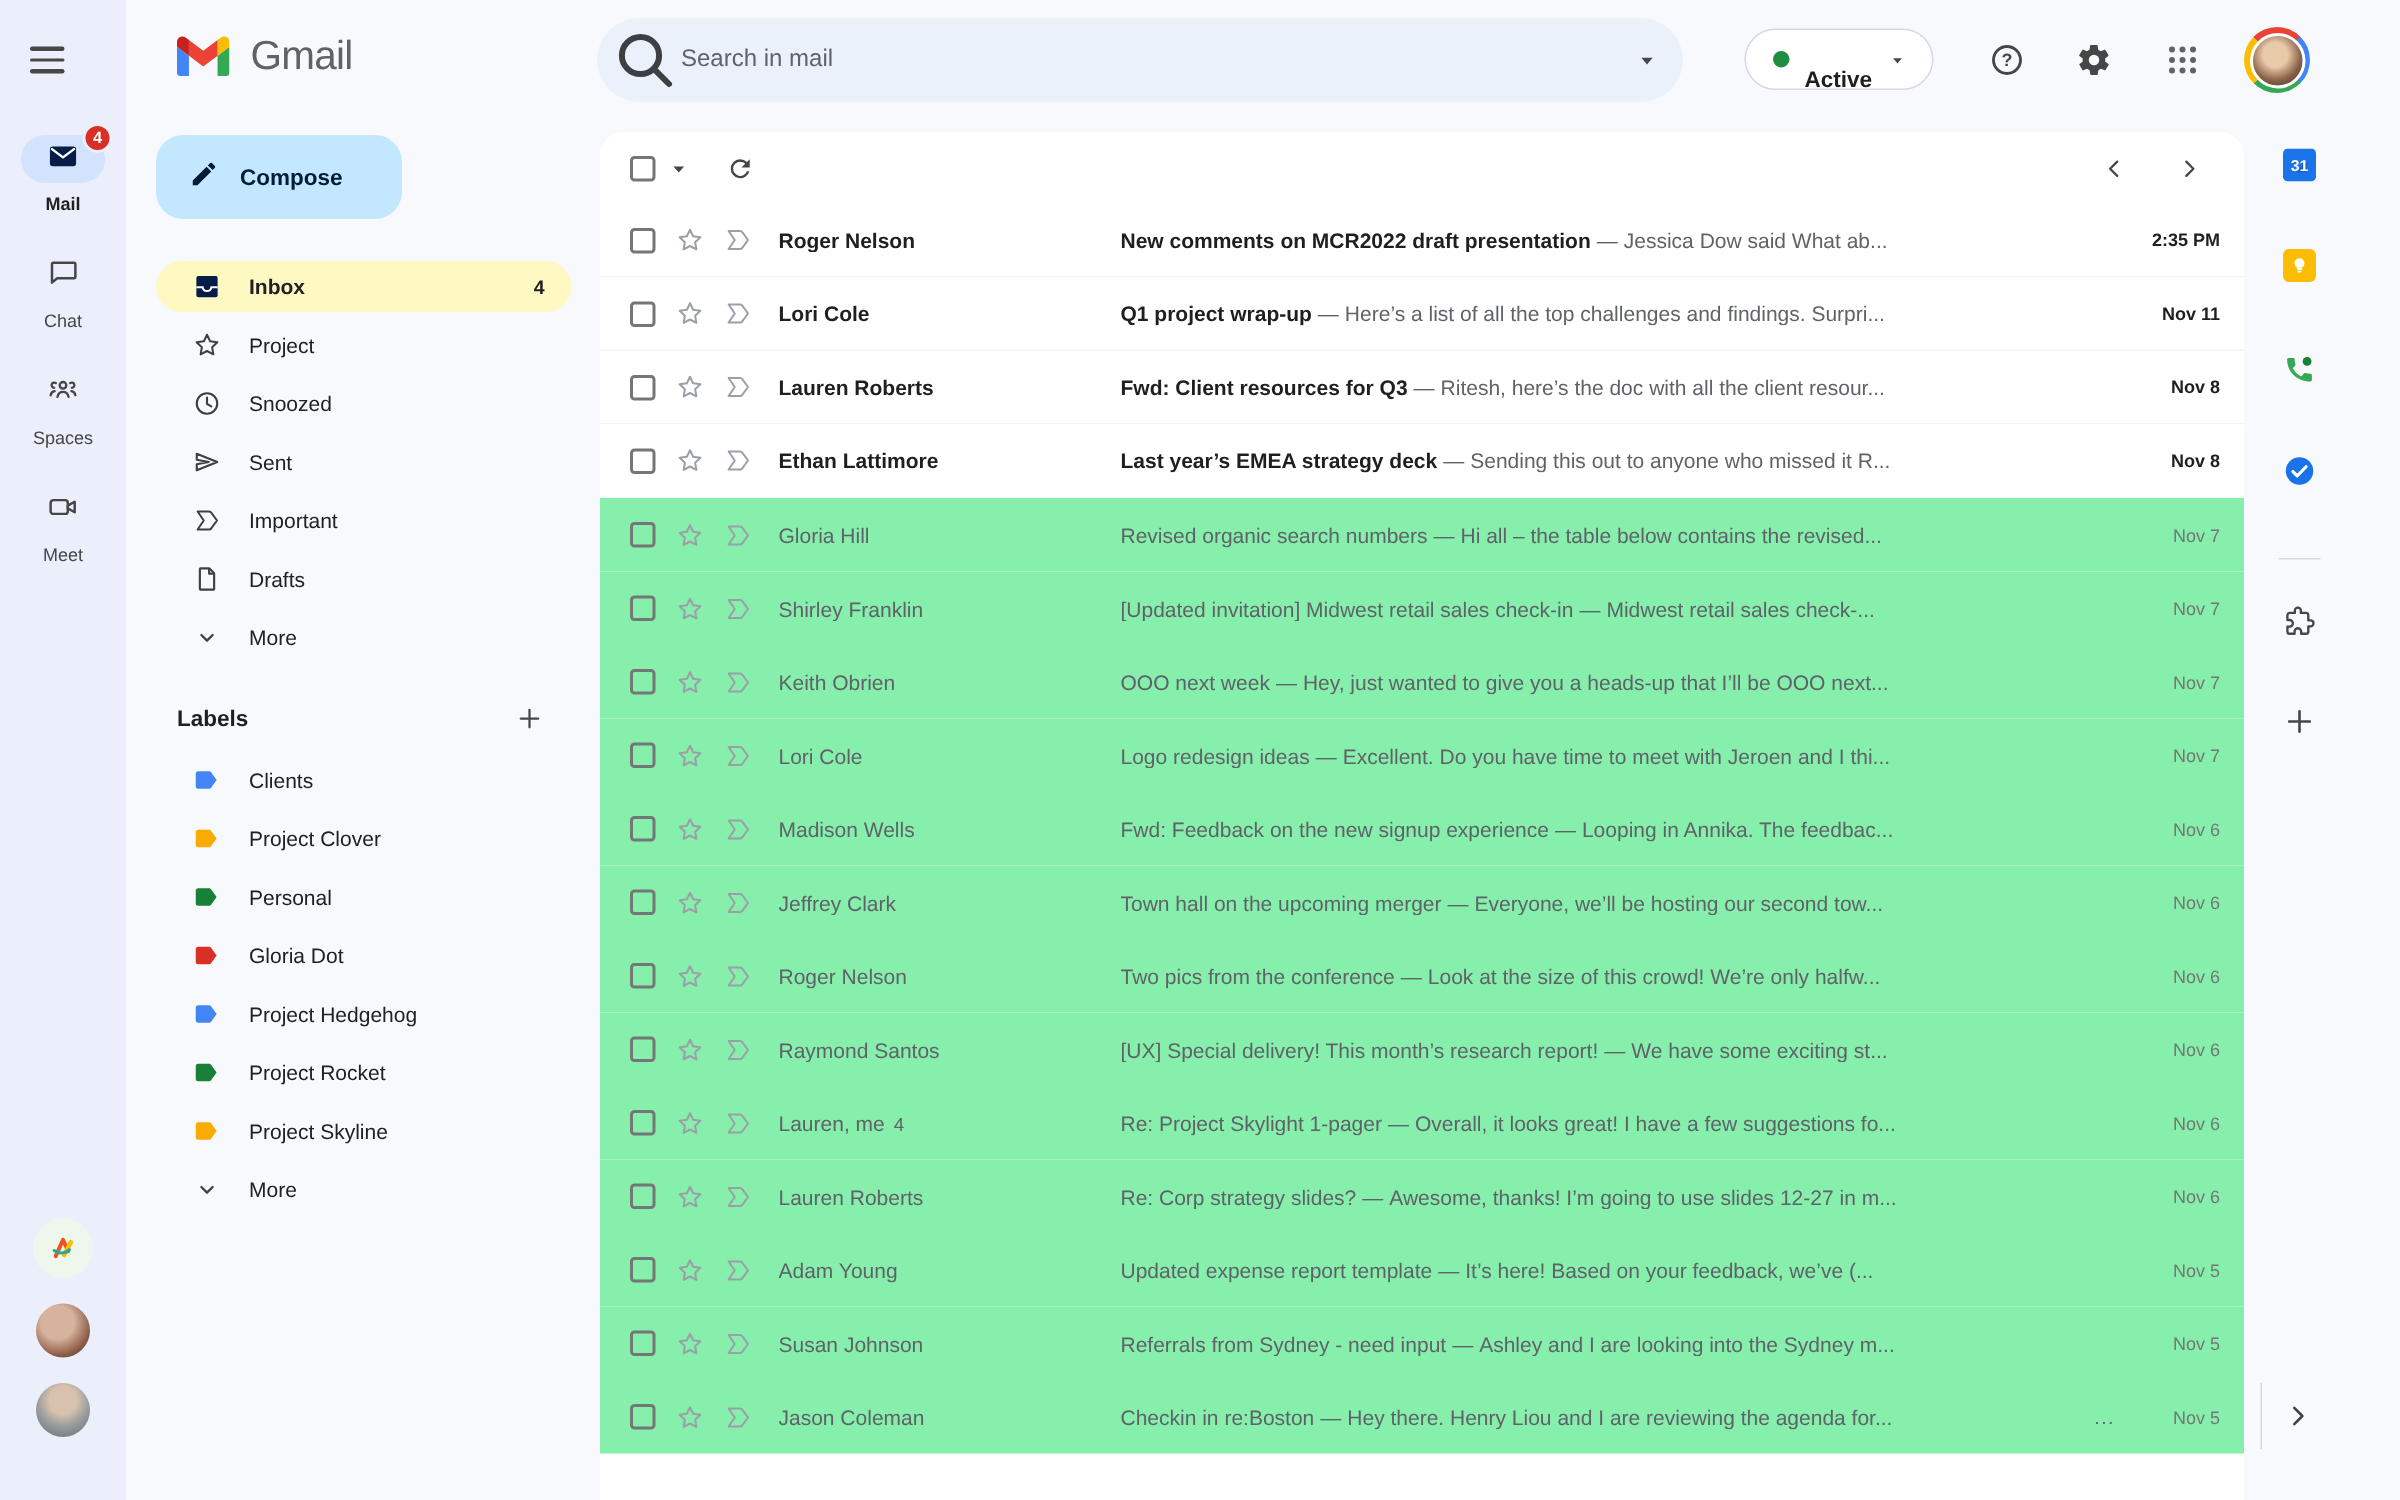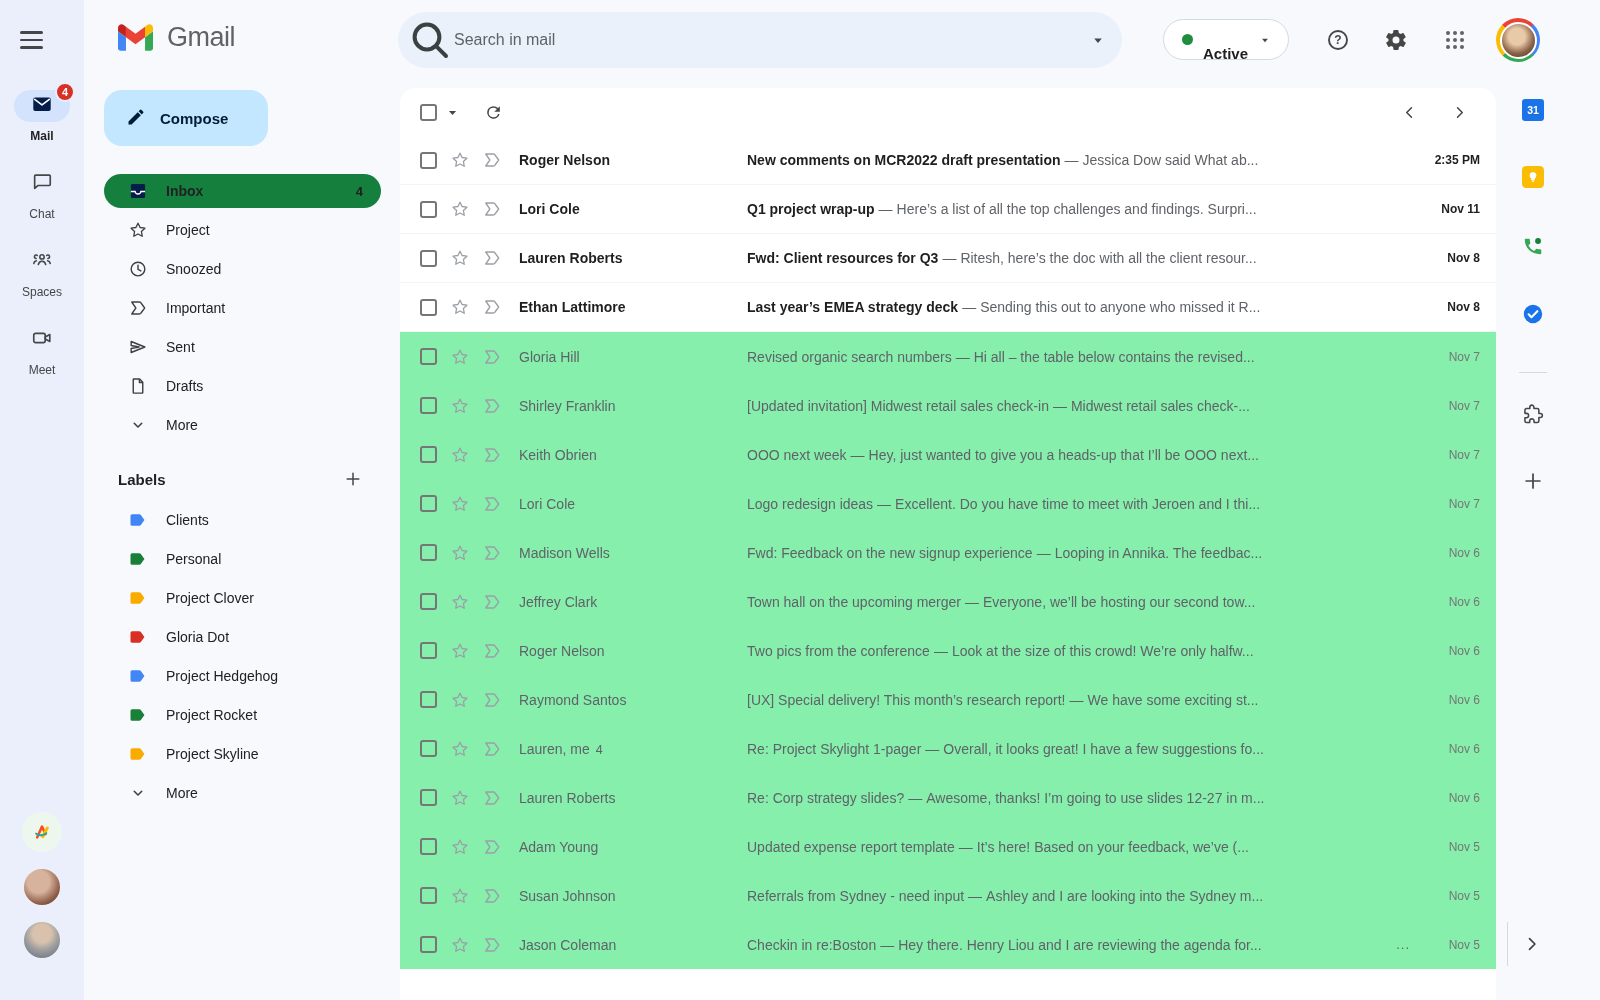--- a/index.html
+++ b/index.html
@@ -42,21 +42,21 @@
   #brand { position:absolute; left:34px; top:22px; display:flex; align-items:center; gap:14px; }
   #gmail-logo svg { width:35px; height:27px; display:block; }
   #gmail-word { font-size:27px; color:#5f6368; letter-spacing:-0.5px; }
   #compose { position:absolute; left:20px; top:90px; width:164px; height:56px;
     background:#c2e7ff; border-radius:18px; display:flex; align-items:center; gap:14px;
     padding-left:22px; font-size:15px; font-weight:600; color:#001d35; }
   #compose svg { width:20px; height:20px; }
   #nav-list { position:absolute; left:20px; top:174px; width:277px; }
   .nav-item { height:34px; margin-bottom:5px; border-radius:17px; display:flex; align-items:center;
     padding:0 18px 0 24px; font-size:14px; color:#202124; cursor:pointer; }
-  .nav-item.active { background:#15803d; font-weight:bold;align-items:center; }
+  .nav-item.active { background:#fef9c3; font-weight:bold;align-items:center; }
   .nav-icon { width:20px; height:20px; margin-right:18px; color:#3c4043; display:flex; }
   .nav-icon svg { width:20px; height:20px; }
   .nav-label { flex:1; white-space:nowrap; }
   .nav-count { font-size:13px; font-weight:bold; color:#1f1f1f; }
   #labels-head { position:absolute; left:20px; top:462px; width:277px; height:34px;
     display:flex; align-items:center; }
   #labels-head .lh-text { margin-left:14px; font-size:15px; font-weight:600; color:#1f1f1f; flex:1; }
   #labels-head button { width:32px; height:32px; margin-right:12px; display:flex;
     align-items:center; justify-content:center; color:#444746; }
   #labels-head svg { width:20px; height:20px; }
@@ -242,32 +242,32 @@
             <svg viewBox="0 0 24 24" fill="none" stroke="currentColor" stroke-width="1.7">
               <circle cx="12" cy="12" r="8.2"></circle>
               <path d="M12 7.3v5l3.4 2" stroke-linecap="round"></path>
             </svg>
           </span>
           <span class="nav-label">Snoozed</span>
         </div>
         <div class="nav-item">
           <span class="nav-icon">
             <svg viewBox="0 0 24 24">
-              <path d="M4.5 4.8h9.2c.7 0 1.3.3 1.7.9l4.6 6.3-4.6 6.3c-.4.6-1 .9-1.7.9H4.5l4.9-7.2z" fill="none" stroke="currentColor" stroke-width="1.6" stroke-linejoin="round"></path>
-            </svg>
-          </span>
-          <span class="nav-label">Important</span>
+              <path d="M3.8 18.6v-4.8l9.6-1.8-9.6-1.8V5.4L20.2 12z" fill="none" stroke="currentColor" stroke-width="1.7" stroke-linejoin="round"></path>
+            </svg>
+          </span>
+          <span class="nav-label">Sent</span>
         </div>
         <div class="nav-item">
           <span class="nav-icon">
             <svg viewBox="0 0 24 24">
-              <path d="M3.8 18.6v-4.8l9.6-1.8-9.6-1.8V5.4L20.2 12z" fill="none" stroke="currentColor" stroke-width="1.7" stroke-linejoin="round"></path>
-            </svg>
-          </span>
-          <span class="nav-label">Sent</span>
+              <path d="M4.5 4.8h9.2c.7 0 1.3.3 1.7.9l4.6 6.3-4.6 6.3c-.4.6-1 .9-1.7.9H4.5l4.9-7.2z" fill="none" stroke="currentColor" stroke-width="1.6" stroke-linejoin="round"></path>
+            </svg>
+          </span>
+          <span class="nav-label">Important</span>
         </div>
         <div class="nav-item">
           <span class="nav-icon">
             <svg viewBox="0 0 24 24" fill="none" stroke="currentColor" stroke-width="1.7" stroke-linejoin="round">
               <path d="M6.8 3.5h7.2l3.7 3.9V20a.5.5 0 0 1-.5.5H6.8a.5.5 0 0 1-.5-.5V4a.5.5 0 0 1 .5-.5z"></path>
               <path d="M13.7 3.8v3.9h4"></path>
             </svg>
           </span>
           <span class="nav-label">Drafts</span>
         </div>
@@ -293,32 +293,32 @@
           <span class="label-icon">
             <svg viewBox="0 0 24 24">
               <path d="M5 5h8.6c.7 0 1.4.35 1.8 1l4.3 6-4.3 6c-.4.65-1.1 1-1.8 1H5a2 2 0 0 1-2-2V7a2 2 0 0 1 2-2z" fill="#4285f4"></path>
             </svg>
           </span>
           <span class="nav-label">Clients</span>
         </div>
         <div class="label-item">
           <span class="label-icon">
             <svg viewBox="0 0 24 24">
-              <path d="M5 5h8.6c.7 0 1.4.35 1.8 1l4.3 6-4.3 6c-.4.65-1.1 1-1.8 1H5a2 2 0 0 1-2-2V7a2 2 0 0 1 2-2z" fill="#188038"></path>
-            </svg>
-          </span>
-          <span class="nav-label">Personal</span>
+              <path d="M5 5h8.6c.7 0 1.4.35 1.8 1l4.3 6-4.3 6c-.4.65-1.1 1-1.8 1H5a2 2 0 0 1-2-2V7a2 2 0 0 1 2-2z" fill="#f9ab00"></path>
+            </svg>
+          </span>
+          <span class="nav-label">Project Clover</span>
         </div>
         <div class="label-item">
           <span class="label-icon">
             <svg viewBox="0 0 24 24">
-              <path d="M5 5h8.6c.7 0 1.4.35 1.8 1l4.3 6-4.3 6c-.4.65-1.1 1-1.8 1H5a2 2 0 0 1-2-2V7a2 2 0 0 1 2-2z" fill="#f9ab00"></path>
-            </svg>
-          </span>
-          <span class="nav-label">Project Clover</span>
+              <path d="M5 5h8.6c.7 0 1.4.35 1.8 1l4.3 6-4.3 6c-.4.65-1.1 1-1.8 1H5a2 2 0 0 1-2-2V7a2 2 0 0 1 2-2z" fill="#188038"></path>
+            </svg>
+          </span>
+          <span class="nav-label">Personal</span>
         </div>
         <div class="label-item">
           <span class="label-icon">
             <svg viewBox="0 0 24 24">
               <path d="M5 5h8.6c.7 0 1.4.35 1.8 1l4.3 6-4.3 6c-.4.65-1.1 1-1.8 1H5a2 2 0 0 1-2-2V7a2 2 0 0 1 2-2z" fill="#d93025"></path>
             </svg>
           </span>
           <span class="nav-label">Gloria Dot</span>
         </div>
         <div class="label-item">

